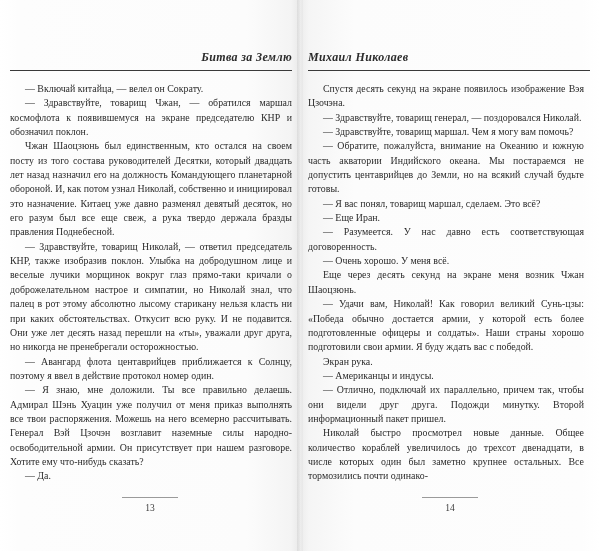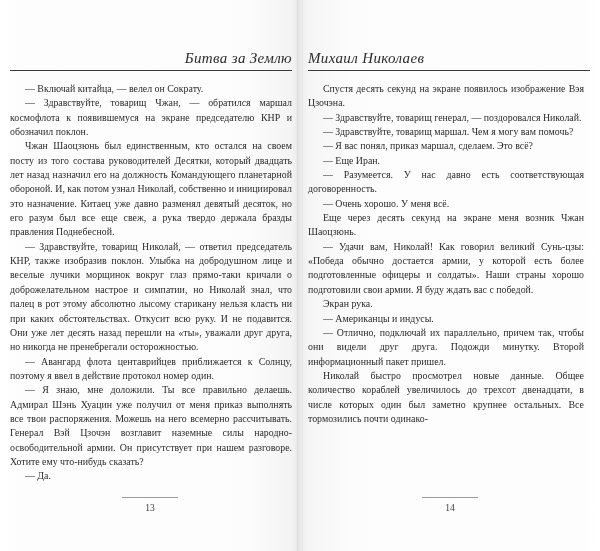--- a/index.html
+++ b/index.html
@@ -41,23 +41,23 @@
     top: 0;
     width: 6px;
     height: 551px;
     background: linear-gradient(to right, rgba(190,190,190,0.35) 0%, rgba(225,225,225,0.18) 45%, rgba(255,255,255,0.0) 55%, rgba(205,205,205,0.22) 100%);
     pointer-events: none;
   }
 
   .running-head {
     position: absolute;
     top: 50px;
-    font-size: 15px;
+    font-size: 12px;
     font-style: italic;
-    font-weight: normal;
+    font-weight: bold;
     letter-spacing: 0.35px;
     color: #2c2c2c;
     font-family: "Liberation Serif", "DejaVu Serif", serif;
     white-space: nowrap;
   }
   .page-left .running-head {
     right: 8px;
     text-align: right;
   }
   .page-right .running-head {
@@ -141,21 +141,22 @@
   </div>
 
   <div class="page page-right">
     <div class="running-head">Михаил Николаев</div>
     <div class="head-rule"></div>
 
     <div class="body-text">
       <p>Спустя десять секунд на экране появилось изображение Вэя Цзочэна.</p>
       <p>— Здравствуйте, товарищ генерал, — поздоровался Николай.</p>
       <p>— Здравствуйте, товарищ маршал. Чем я могу вам помочь?</p>
-      <p>— Я вас понял, приказ маршал, сделаем. Это всё?</p>
+      <p>— Обратите, пожалуйста, внимание на Океанию и южную часть акватории Индийского океана. Мы постараемся не допустить центаврийцев до Земли, но на всякий случай будьте готовы.</p>
+      <p>— Я вас понял, товарищ маршал, сделаем. Это всё?</p>
       <p>— Еще Иран.</p>
       <p>— Разумеется. У нас давно есть соответствующая договоренность.</p>
       <p>— Очень хорошо. У меня всё.</p>
       <p>Еще через десять секунд на экране меня возник Чжан Шаоцзюнь.</p>
       <p>— Удачи вам, Николай! Как говорил великий Сунь-цзы: «Победа обычно достается армии, у которой есть более подготовленные офицеры и солдаты». Наши страны хорошо подготовили свои армии. Я буду ждать вас с победой.</p>
       <p>Экран рука.</p>
       <p>— Американцы и индусы.</p>
       <p>— Отлично, подключай их параллельно, причем так, чтобы они видели друг друга. Подожди минутку. Второй информационный пакет пришел.</p>
       <p>Николай быстро просмотрел новые данные. Общее количество кораблей увеличилось до трехсот двенадцати, в числе которых один был заметно крупнее остальных. Все тормозились почти одинако-</p>
     </div>

